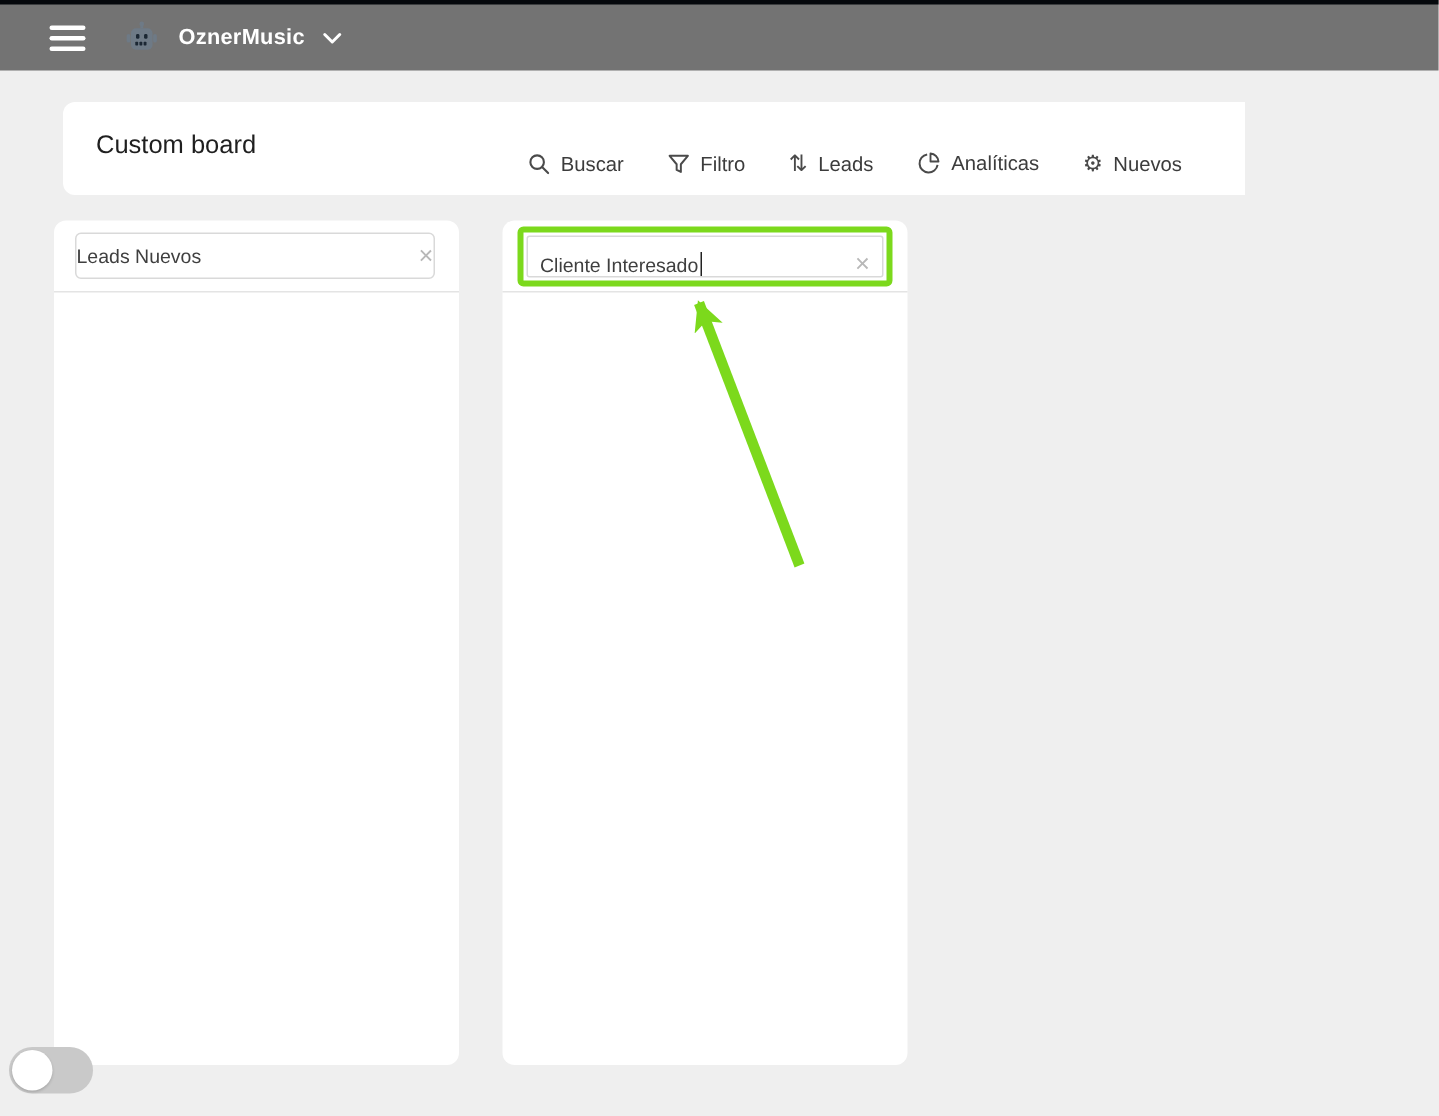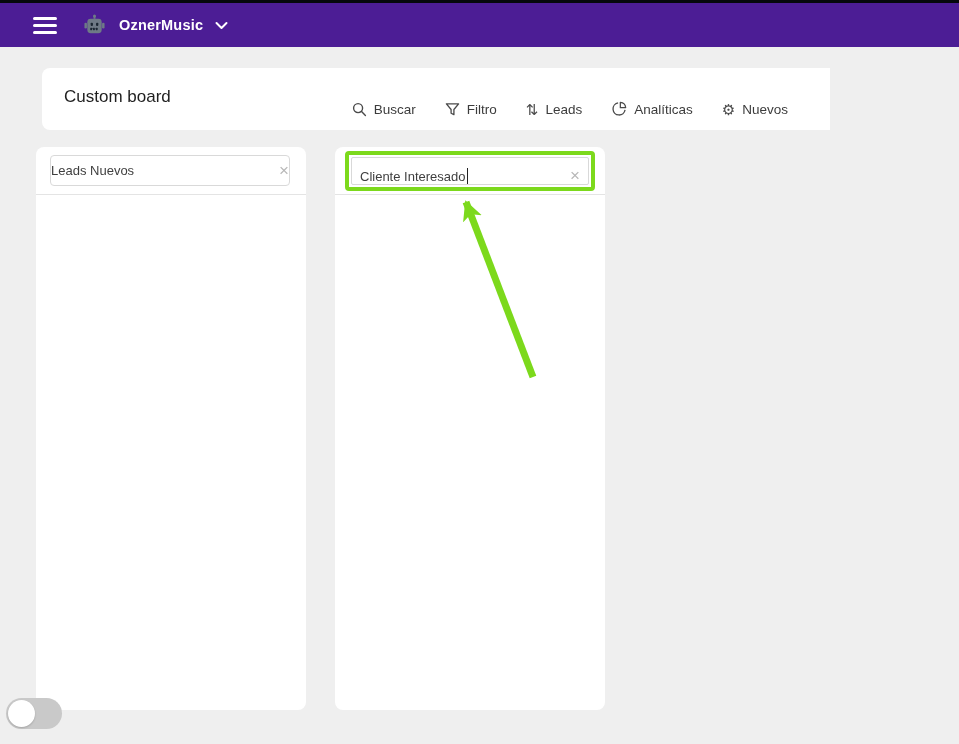--- a/index.html
+++ b/index.html
@@ -7,41 +7,41 @@
   body {
     position:relative; overflow:hidden;
     background:#efefef;
     font-family:"Liberation Sans", sans-serif;
     color:#3f3f3f;
   }
 
   
   .navbar {
     position:absolute; top:0; left:0; right:0; height:47px;
-    background:#4c1d95; border-top:3px solid #05080c;
+    background:#737373; border-top:3px solid #05080c;
     display:flex; align-items:center;
   }
   .hamburger { margin-left:33px; width:24px; display:flex; flex-direction:column; gap:4px; cursor:pointer; }
   .hamburger span { display:block; height:3px; border-radius:2px; background:#ffffff; }
   .bot-icon { margin-left:25px; width:24px; height:24px; display:flex; align-items:center; justify-content:center; }
   .account-name { margin-left:13px; color:#ffffff; font-size:14.5px; font-weight:bold; letter-spacing:.2px; }
   .nav-chevron { margin-left:12px; display:flex; align-items:center; }
 
   
   .header-card {
     position:absolute; left:42px; top:68px; width:788px; height:62px;
     background:#ffffff; border-radius:8px 0 0 8px;
   }
   .page-title { position:absolute; left:22px; top:19px; font-size:17px; color:#1f1f1f; }
   .toolbar {
     position:absolute; right:42px; bottom:13px;
     display:flex; align-items:center; gap:29px;
     font-size:13.5px; color:#3c3c3c;
   }
-  .tool { display:flex; align-items:flex-end; gap:7px; cursor:pointer; }
+  .tool { display:flex; align-items:flex-start; gap:7px; cursor:pointer; }
   .tool .glyph { display:flex; align-items:center; color:#4a4a4a; }
   .glyph-char { font-size:15px; line-height:1; color:#4a4a4a; }
 
   
   .column {
     position:absolute; top:147px; width:270px; height:563px;
     background:#ffffff; border-radius:8px;
   }
   .col-1 { left:36px; }
   .col-2 { left:335px; }

